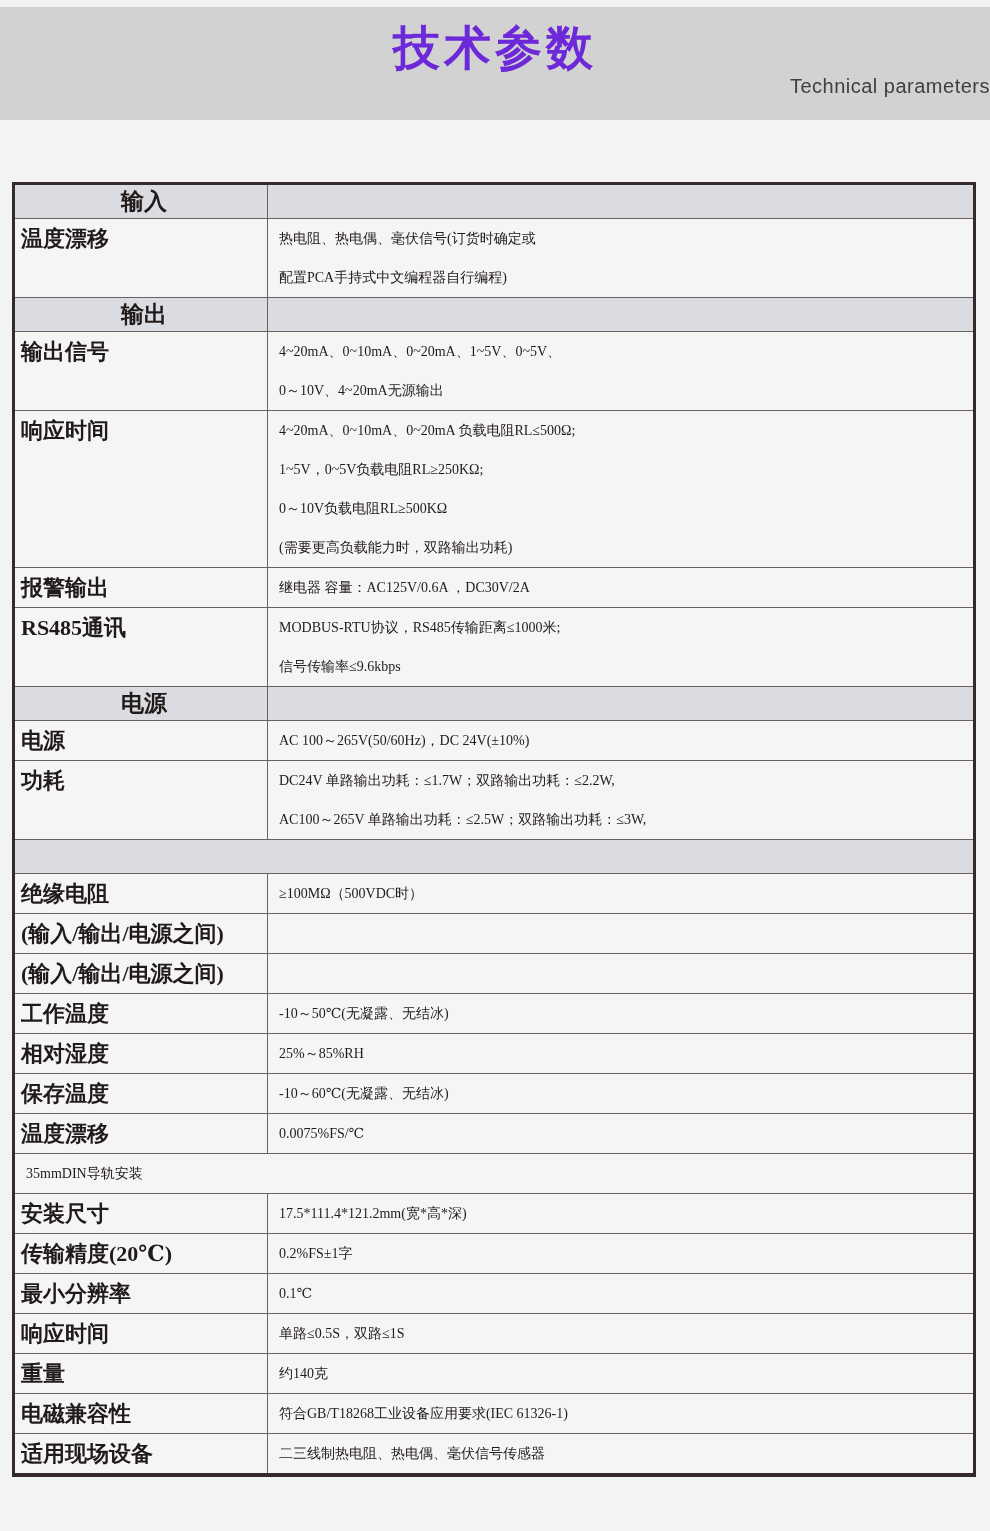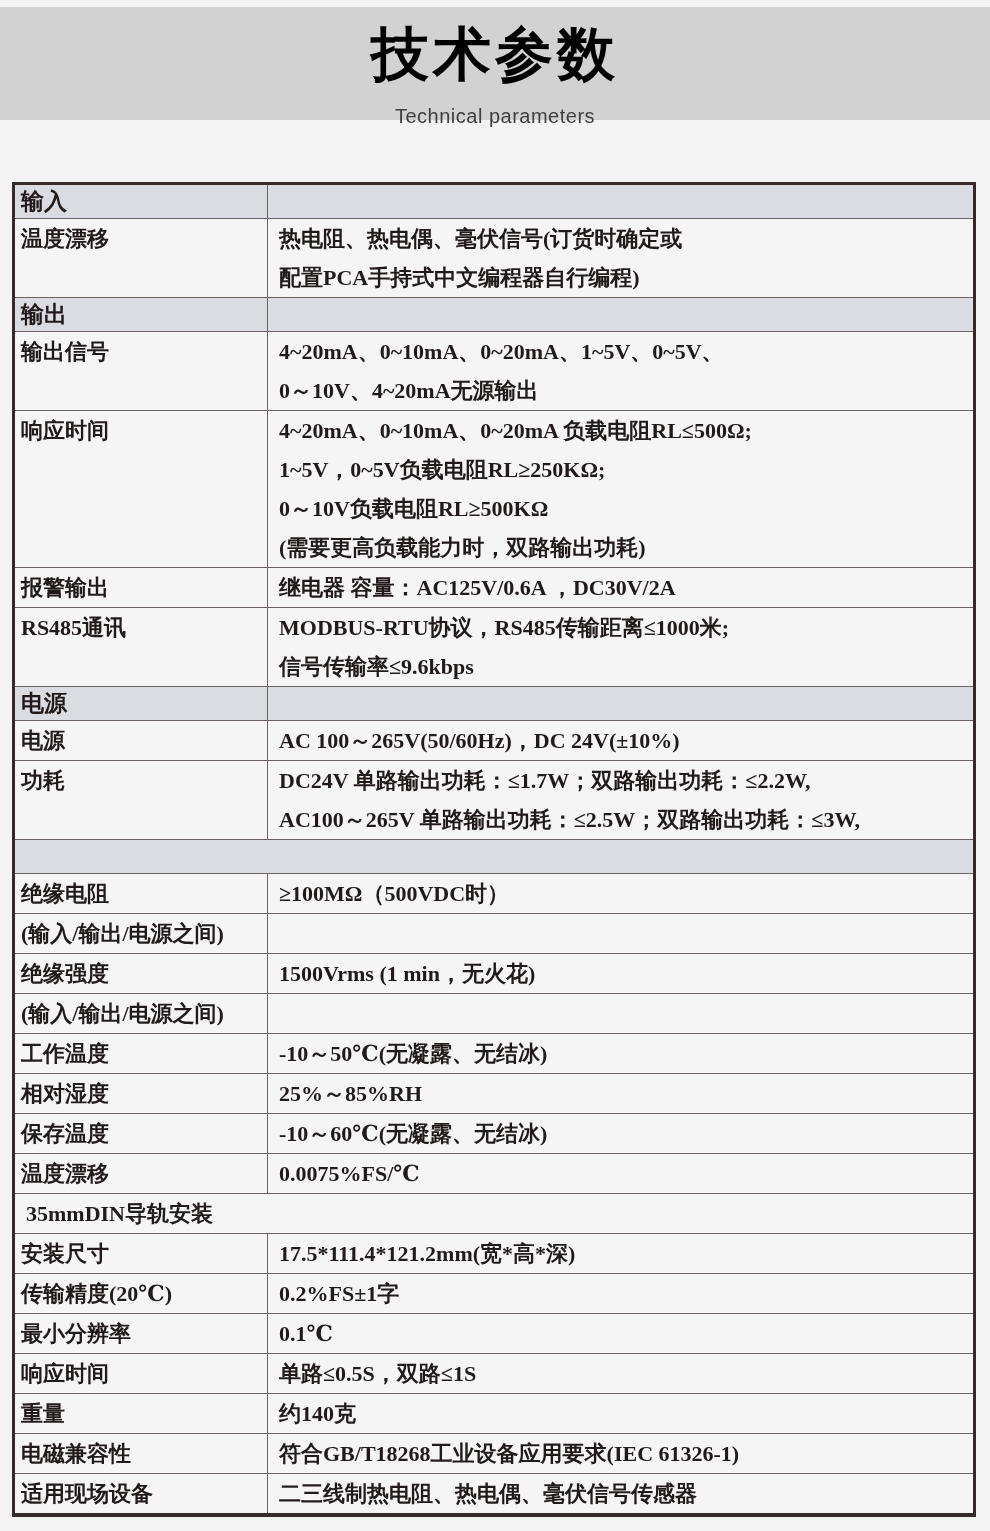--- a/index.html
+++ b/index.html
@@ -25,48 +25,49 @@
   .header-band{
     position:absolute;
     left:0; top:7px;
     width:990px; height:113px;
     background:var(--band-bg);
     text-align:center;
   }
   .page-title{
     font-family:"Liberation Sans","DejaVu Sans",sans-serif;
     font-weight:bold;
-    font-size:58px;
+    font-size:47px;
     letter-spacing:4px;
     padding-top:15px;
-    color:#000000;
+    color:#6d28d9;
     line-height:1.1;
   }
   .page-subtitle{
     font-family:"Liberation Sans","DejaVu Sans",sans-serif;
     font-size:20px;
     color:var(--subtitle);
-    margin-top:19px;
+    margin-top:1px;
     letter-spacing:0.5px;
+    text-align:right;
   }
   .spec-table{
     position:absolute;
     left:12px; top:182px;
     width:964px;
     border:3px solid var(--border);
     border-bottom-width:4px;
     background:var(--row-bg);
   }
   .t-row{
     display:flex;
     border-top:1px solid var(--grid);
     background:var(--row-bg);
   }
   .t-row:first-child{border-top:none;}
-  .t-row.section{background:var(--section-bg);}
+  .t-row.section{background:var(--section-bg);text-align:center;}
   .cell{font-weight:bold;font-size:22px;}
   .cell.label{
     width:253px;
     flex:0 0 253px;
     border-right:1px solid var(--grid);
     padding-left:6px;
     line-height:39px;
     min-height:39px;
     white-space:nowrap;
     overflow:hidden;
@@ -79,22 +80,22 @@
   .t-row.section .cell.value{min-height:33px;}
   .cell.value{
     flex:1;
     padding-left:11px;
     min-height:39px;
   }
   .vline{
     line-height:39px;
     height:39px;
     white-space:nowrap;
-    font-weight:bold;
-    font-size:22px;
+    font-weight:normal;
+    font-size:14px;
   }
 </style>
 </head>
 <body>
 
 <div class="header-band">
   <div class="page-title">技术参数</div>
   <div class="page-subtitle">Technical parameters</div>
 </div>
 
@@ -167,26 +168,20 @@
       <div class="cell label">绝缘电阻</div>
       <div class="cell value">
         <div class="vline">≥100MΩ（500VDC时）</div>
       </div>
     </div>
     <div class="t-row">
       <div class="cell label">(输入/输出/电源之间)</div>
       <div class="cell value"></div>
     </div>
     <div class="t-row">
-      <div class="cell label">绝缘强度</div>
-      <div class="cell value">
-        <div class="vline">1500Vrms (1 min，无火花)</div>
-      </div>
-    </div>
-    <div class="t-row">
       <div class="cell label">(输入/输出/电源之间)</div>
       <div class="cell value"></div>
     </div>
     <div class="t-row">
       <div class="cell label">工作温度</div>
       <div class="cell value">
         <div class="vline">-10～50℃(无凝露、无结冰)</div>
       </div>
     </div>
     <div class="t-row">

